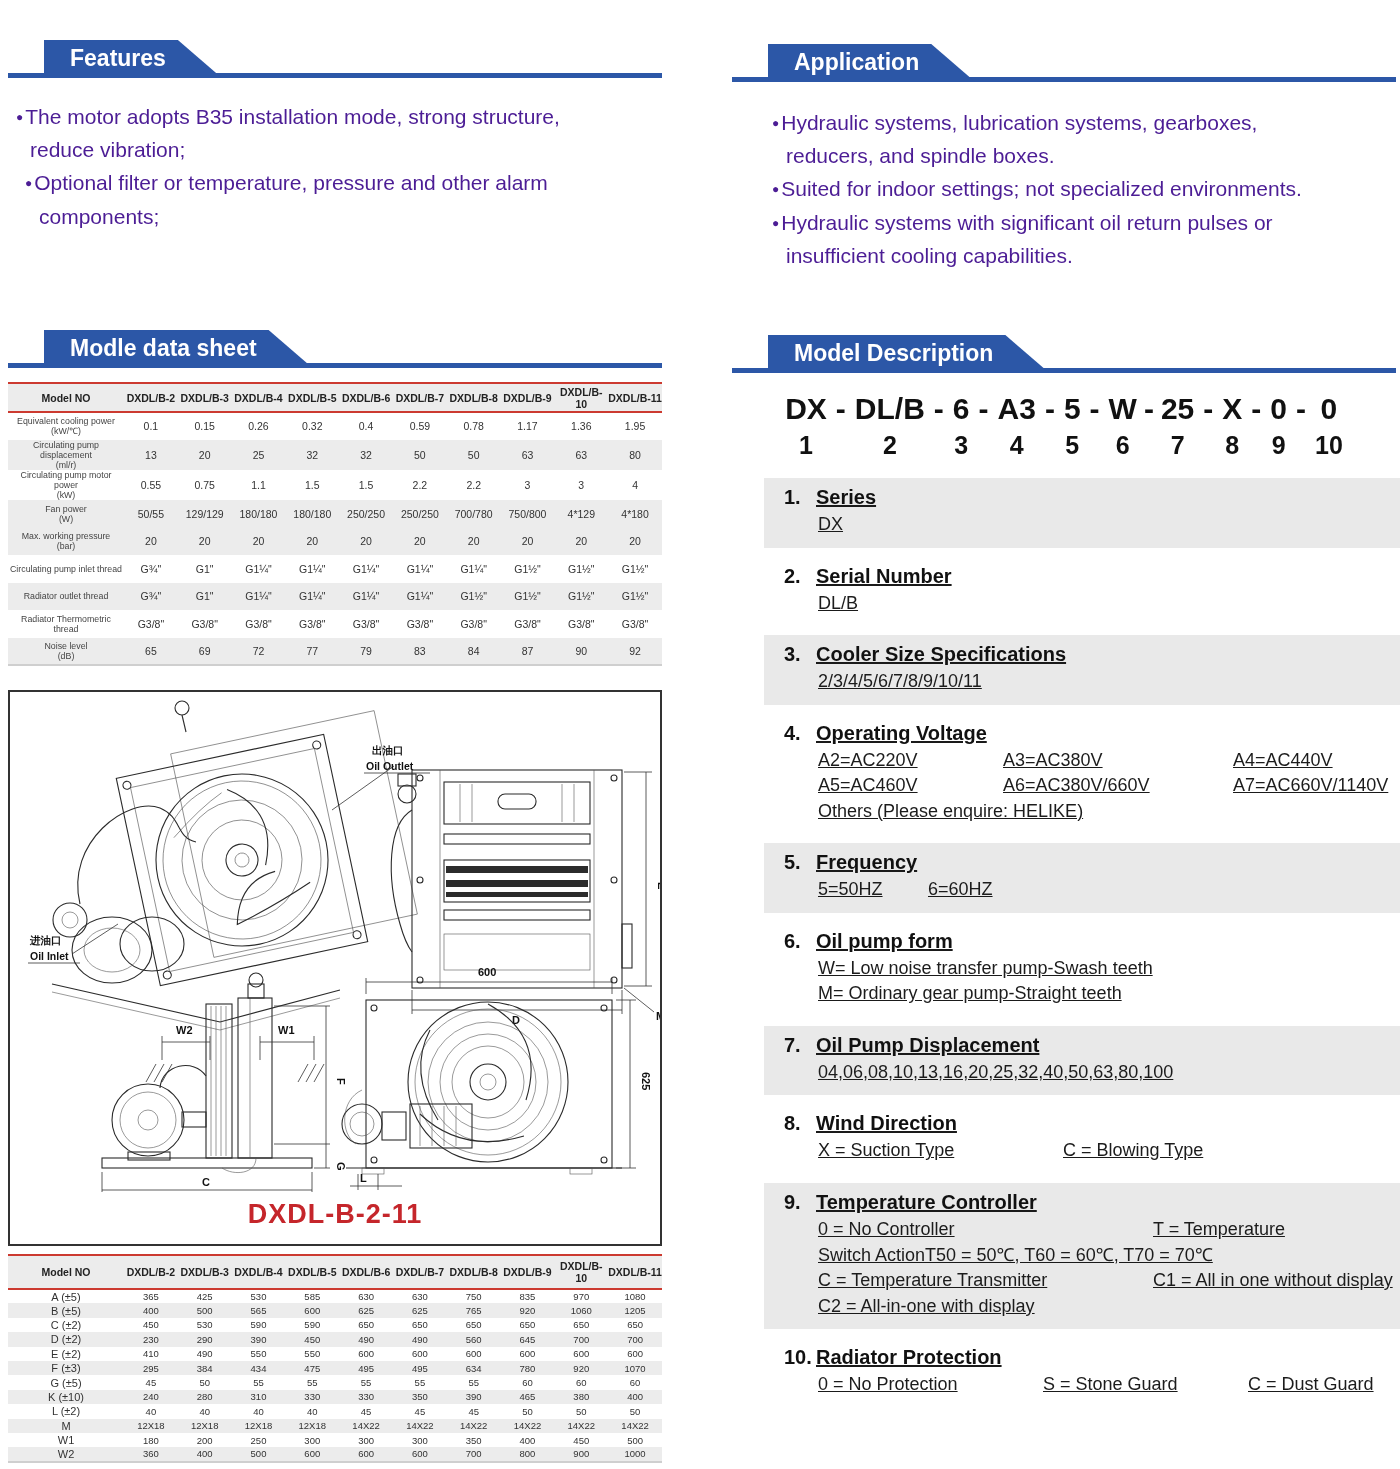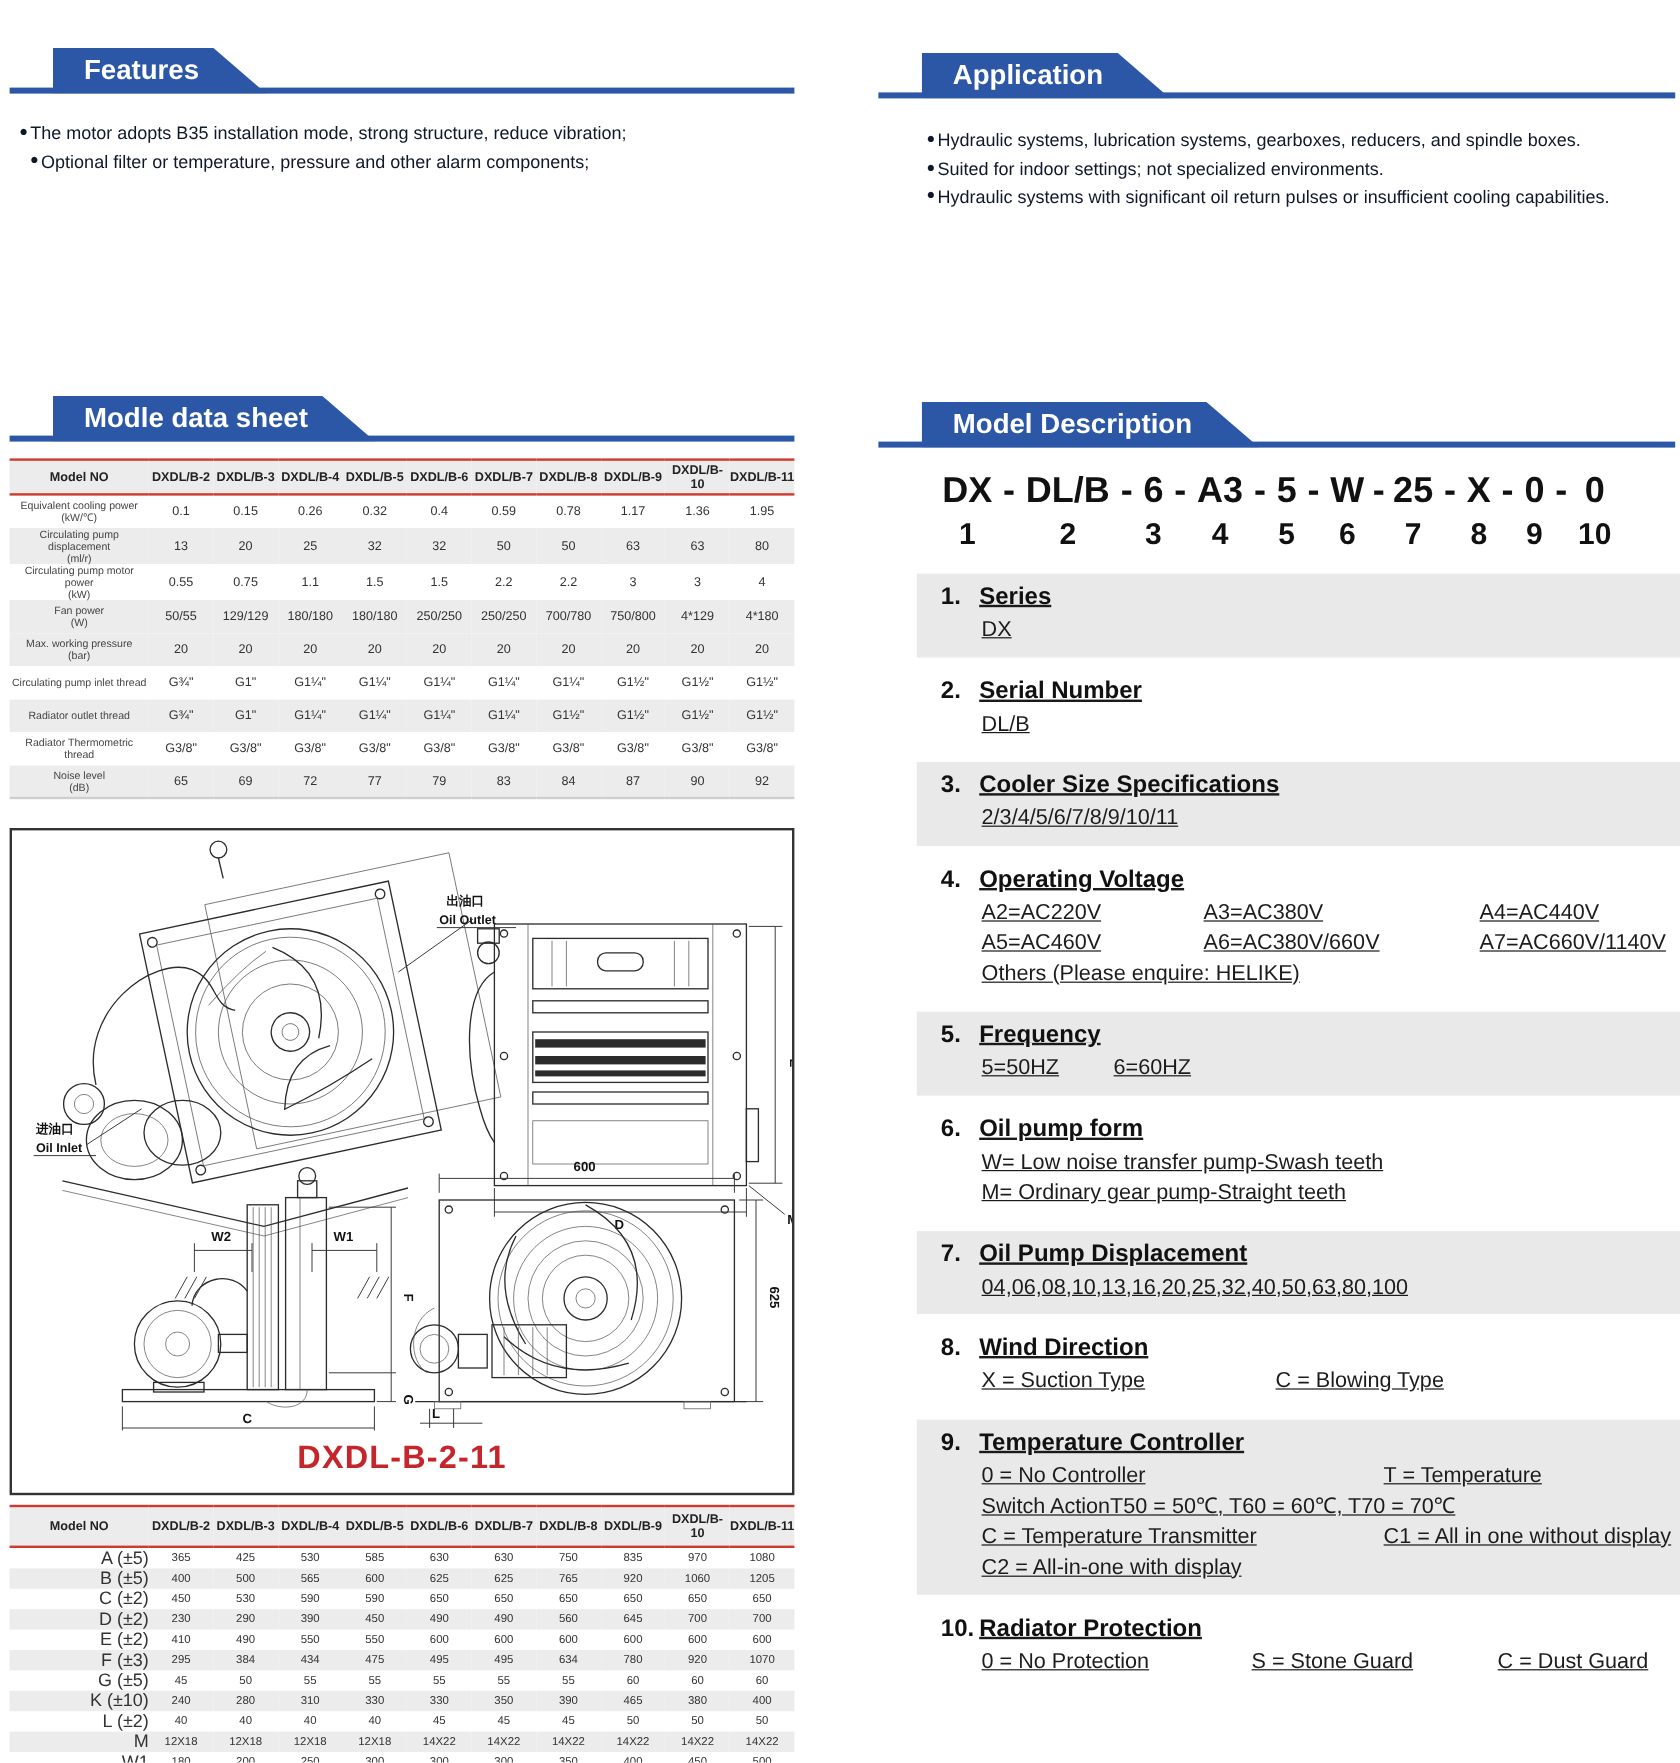--- a/index.html
+++ b/index.html
@@ -5,21 +5,21 @@
   * { margin:0; padding:0; box-sizing:border-box; }
   body { background:#fff; font-family:"Liberation Sans", sans-serif; }
   .page { position:relative; width:1400px; height:1469px; background:#fff; overflow:hidden; color:#1a1a1a; }
 
   
   .banner { position:absolute; border-bottom:5px solid #2c57a7;padding-left:36px; }
   .banner-label { display:inline-block; background:#2c57a7; color:#fff; font-weight:bold; font-size:23px;
     padding:5px 56px 6px 26px; clip-path:polygon(0 0, calc(100% - 44px) 0, 100% 100%, 0 100%); margin-bottom:-5px; }
 
   
-  ul.bullets { position:absolute; list-style:none; font-size:15px; line-height:1.58; color:#0f172a; }
+  ul.bullets { position:absolute; list-style:none; font-size:21px; line-height:1.58; color:#4c1d95; }
   ul.bullets li { padding-left:14px; text-indent:-14px; }
   ul.bullets li::before { content:"●"; font-size:12px; vertical-align:3px; margin-right:2px; }
   ul.bullets li.indent { margin-left:9px; }
 
   
   table.dtable { position:absolute; border-collapse:collapse; table-layout:fixed; width:654px; left:8px; }
   table.dtable th, table.dtable td { text-align:center; vertical-align:middle; font-weight:normal; }
   table.dtable thead tr { background:#ececec; border-top:2px solid #cc3a30; border-bottom:2px solid #cc3a30; }
   table.dtable thead th { font-weight:bold; color:#222; }
   table.dtable tbody tr.shade { background:#ececec; }
@@ -29,21 +29,21 @@
   #spec-table thead th { font-size:10.5px; }
   #spec-table tbody tr { height:27.5px; }
   #spec-table tbody td { font-size:10.5px; color:#333; }
   #spec-table td.rowlbl { font-size:8.8px; color:#444; line-height:1.15; }
   #spec-table .rowlbl .s { font-size:8.8px; }
   #dim-table { top:1254px; }
   #dim-table thead tr { height:34px; }
   #dim-table thead th { font-size:10.5px; }
   #dim-table tbody tr { height:14.4px; }
   #dim-table tbody td { font-size:9.5px; color:#333; }
-  #dim-table td.rowlbl { font-size:15px; color:#333;text-align:right; }
+  #dim-table td.rowlbl { font-size:11px; color:#333; }
   table.dtable tbody { border-bottom:2px solid #cfcfcf; }
   col.lblcol { width:116px; }
 
   
   .diagram-box { position:absolute; left:8px; top:690px; width:654px; height:556px; border:2px solid #333; background:#fff; }
   .diagram-box svg { display:block; }
   .diagram-caption { position:absolute; left:0; right:0; bottom:14px; text-align:center;
     font-size:27px; font-weight:bold; color:#c5262b; letter-spacing:1px; }
   .tdraw { stroke:#2b2b2b; fill:none; stroke-width:1.1; }
   .tdraw-thin { stroke:#555; fill:none; stroke-width:0.6; }

